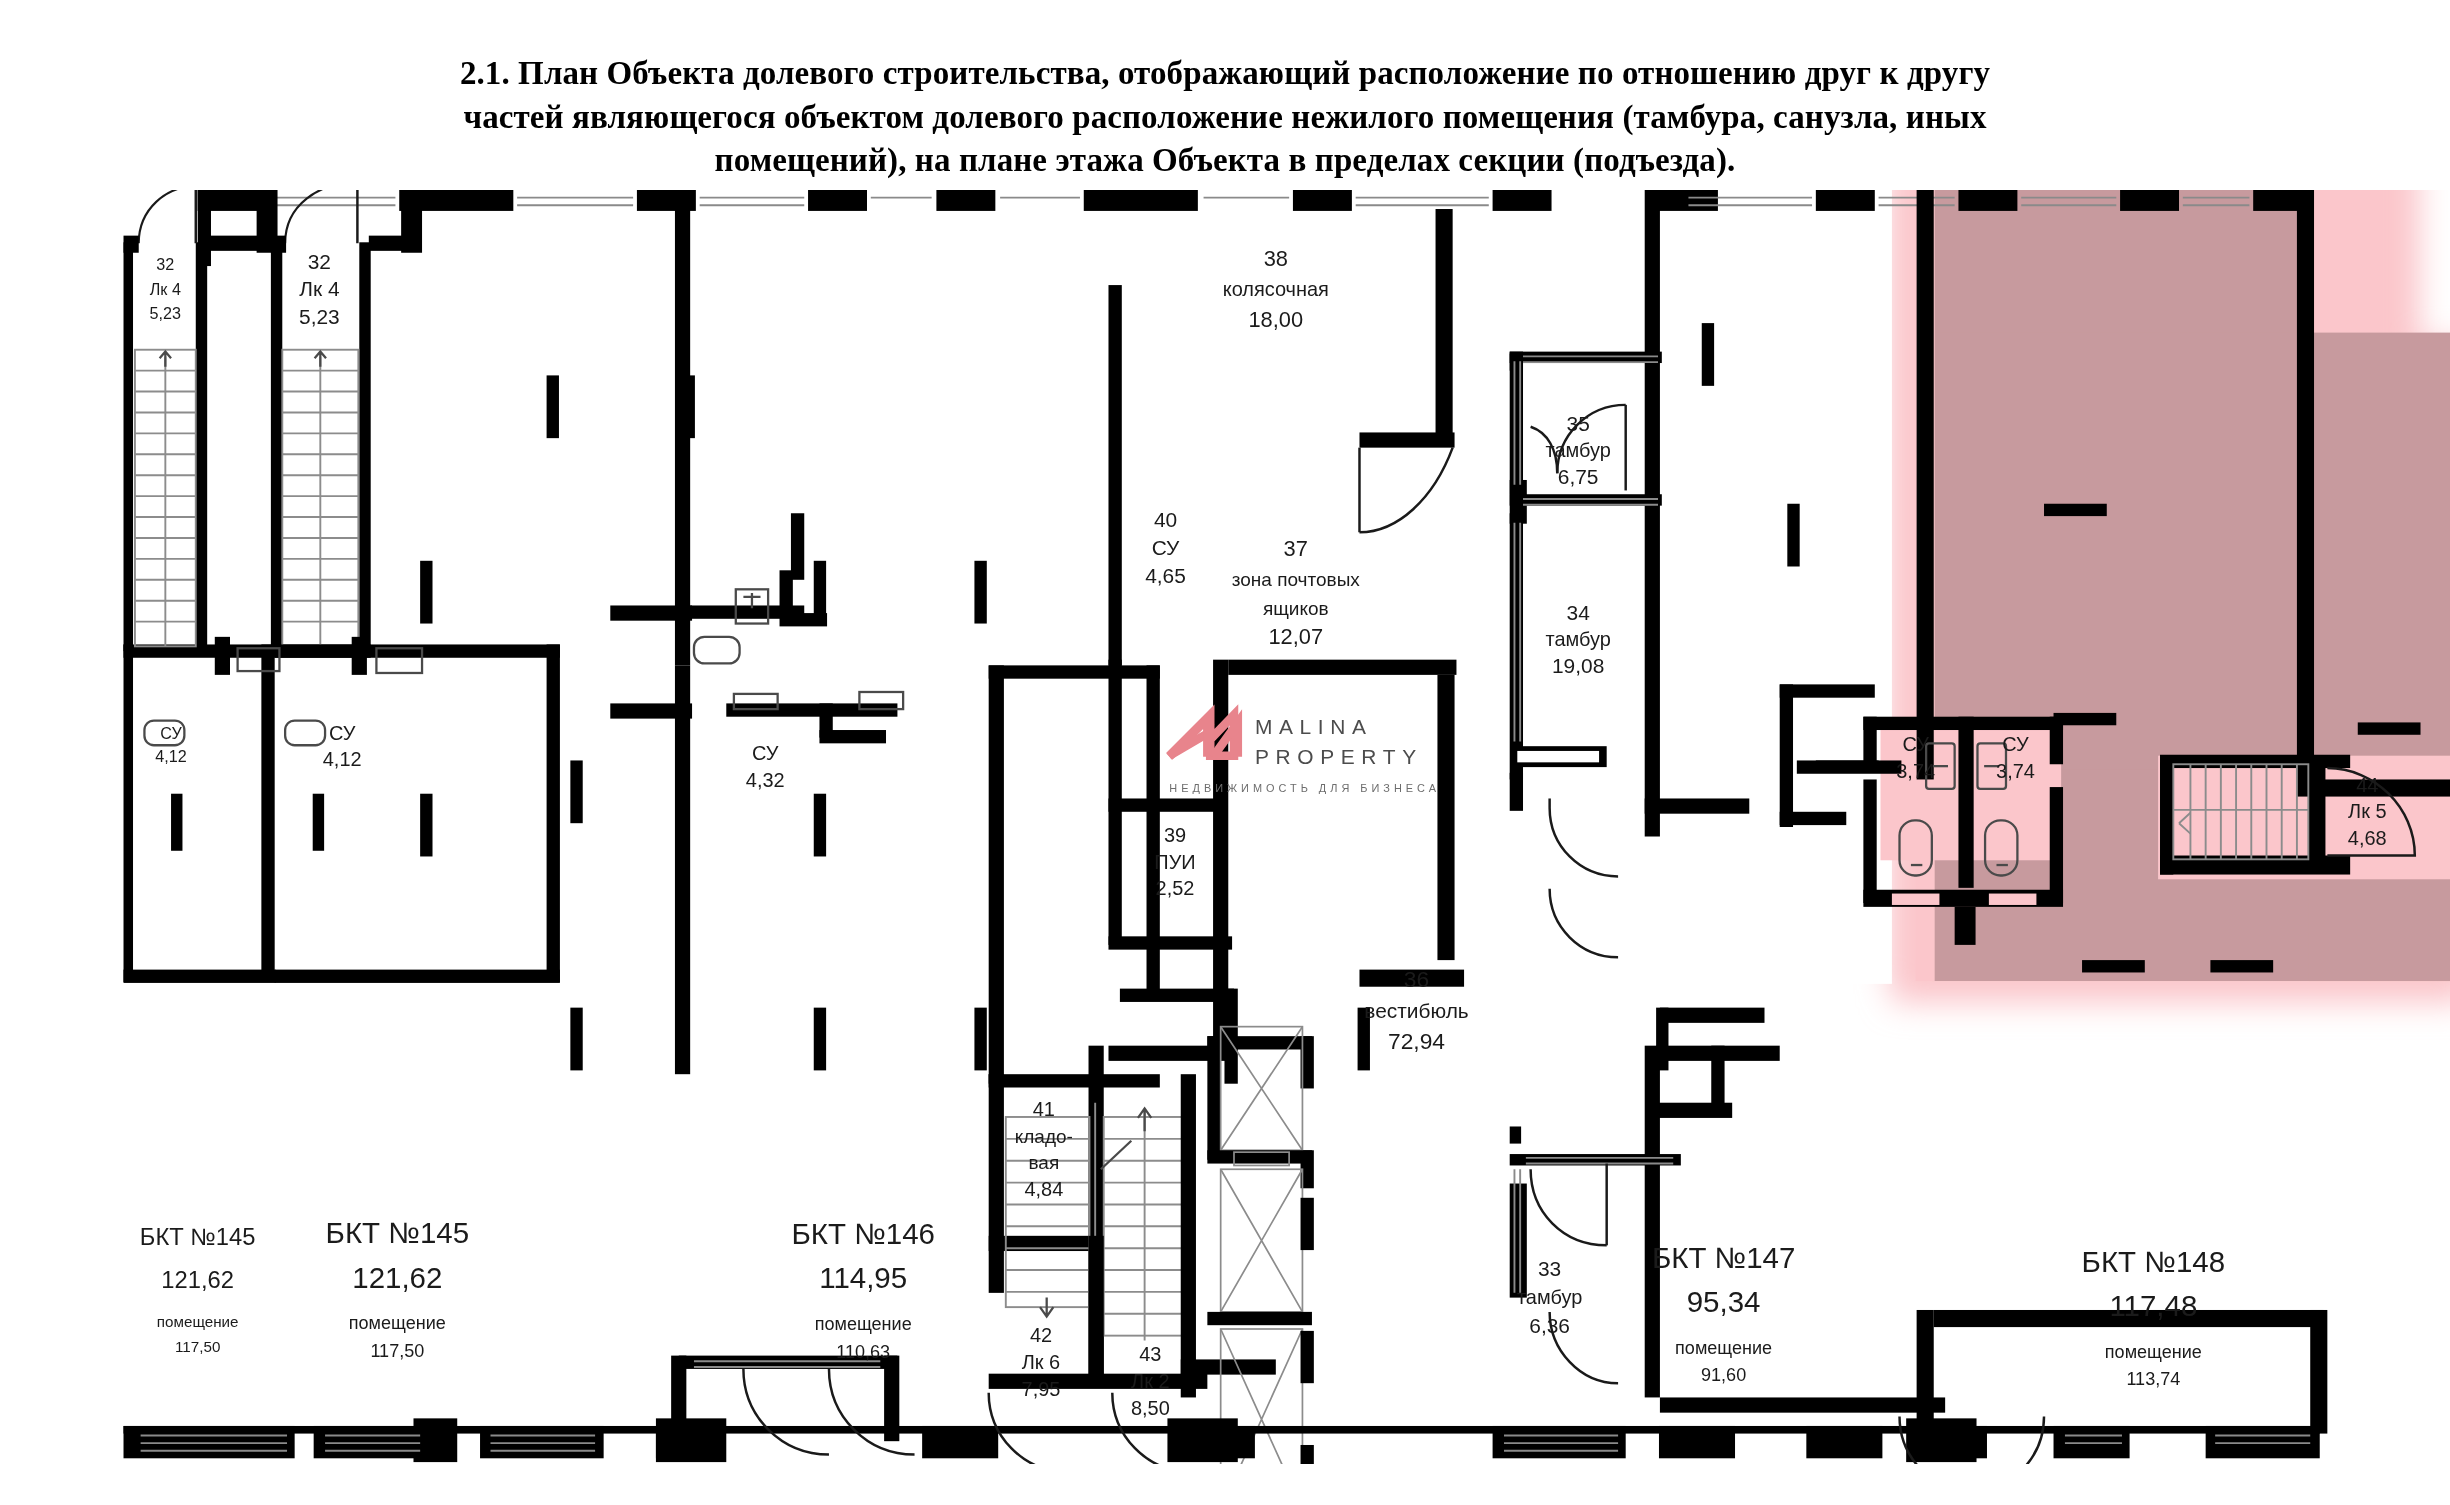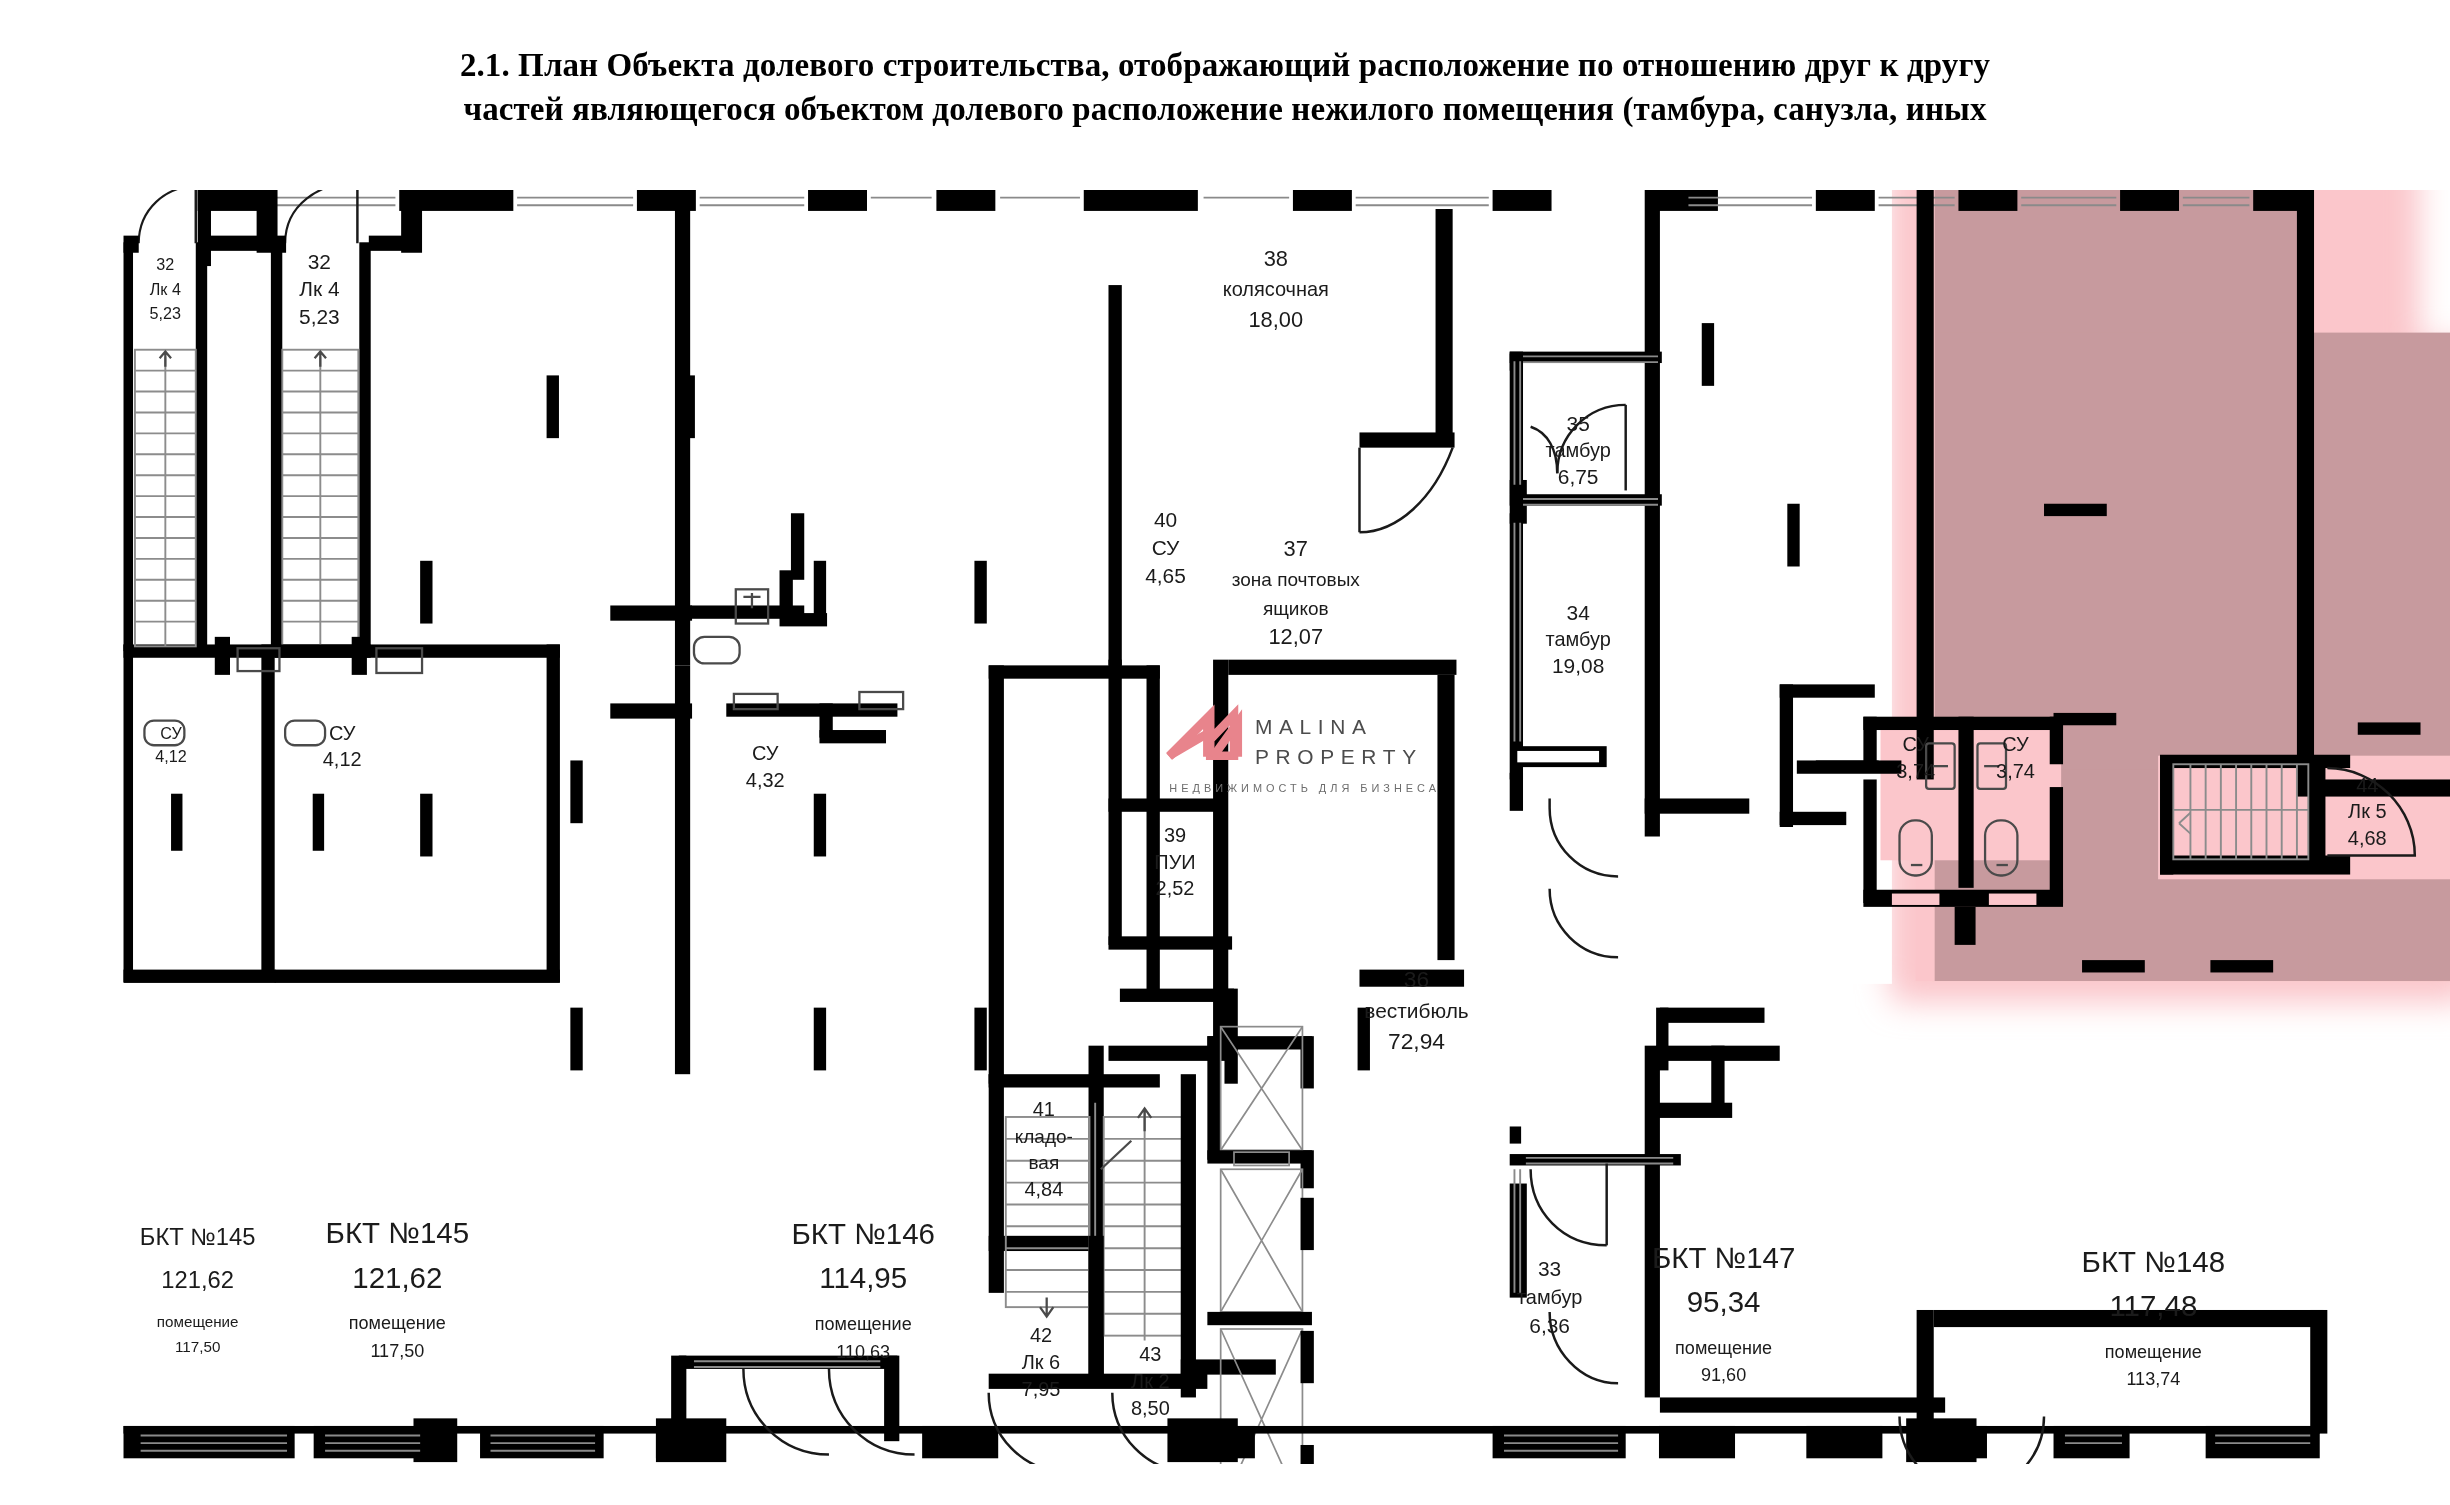--- a/index.html
+++ b/index.html
@@ -1,19 +1,19 @@
 <!DOCTYPE html>
 <html style="font-size:15px"><head>
 <meta charset="utf-8">
 <style>
   html,body{margin:0;padding:0;background:#ffffff;}
   body{width:2450px;height:1506px;font-family:"Liberation Sans",sans-serif;overflow:hidden;}
   #page{position:relative;width:2450px;height:1506px;background:#fff;}
   #title{
-    position:absolute;left:50%;transform:translateX(-50%);top:44px;width:1902px;
+    position:absolute;left:50%;transform:translateX(-50%);top:52px;width:1902px;
     text-align:center;font-family:"Liberation Serif",serif;font-weight:bold;
     font-size:33px;line-height:1.32;color:#000;letter-spacing:0.1px;
   }
   #plan{position:absolute;left:0;top:190px;width:1960px;height:1274px;margin-left:28px;}
   svg{display:block;}
   .wall{fill:#000;}
   .fix{fill:none;stroke:#4a4a4a;stroke-width:2.4;}
   .fixlt{fill:none;stroke:#8a8a8a;stroke-width:2;}
   .door{fill:none;stroke:#1a1a1a;stroke-width:2.6;}
   .doorl{fill:none;stroke:#1a1a1a;stroke-width:2.2;}
@@ -26,20 +26,21 @@
   .logo-sub{font-family:"Liberation Sans",sans-serif;fill:#6d6d6d;font-size:11.5px;letter-spacing:4.2px;}
 </style>
 </head>
 <body>
 
 <div id="page">
 
   <div id="title">
     <div>2.1. План Объекта долевого строительства, отображающий расположение по отношению друг к другу</div>
     <div>частей являющегося объектом долевого расположение нежилого помещения (тамбура, санузла, иных</div>
+    <div>помещений), на плане этажа Объекта в пределах секции (подъезда).</div>
   </div>
 
   <div id="plan">
   <svg viewBox="0 0 2576 1340" width="2450" height="1274" shape-rendering="geometricPrecision">
 
     <defs>
       <filter id="soft" x="-30%" y="-30%" width="160%" height="160%">
         <feGaussianBlur stdDeviation="16"></feGaussianBlur>
       </filter>
     </defs>

